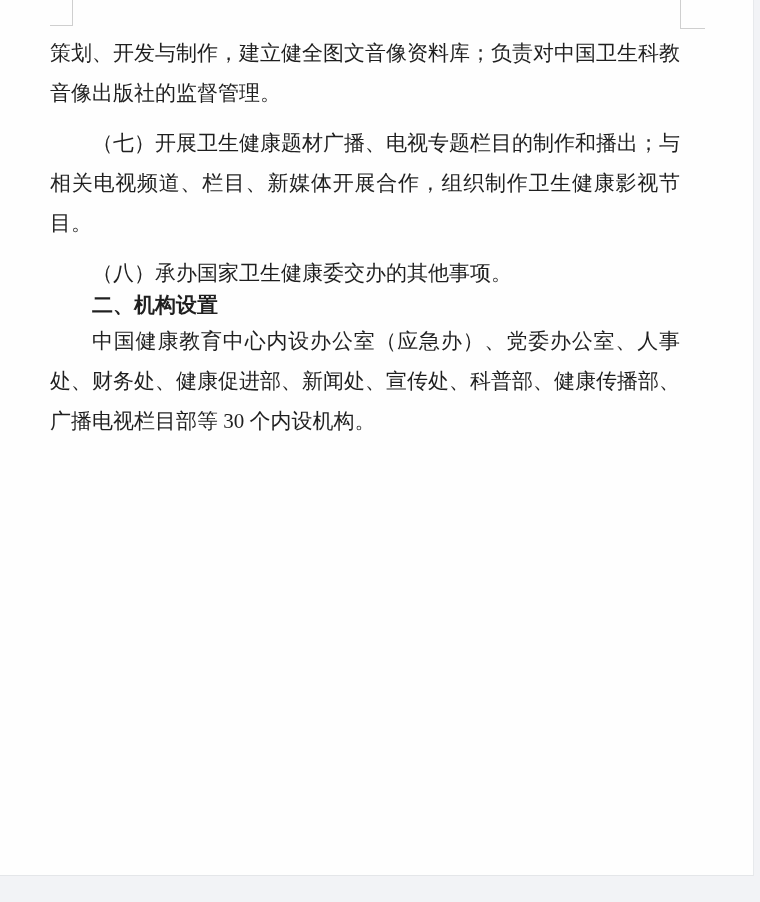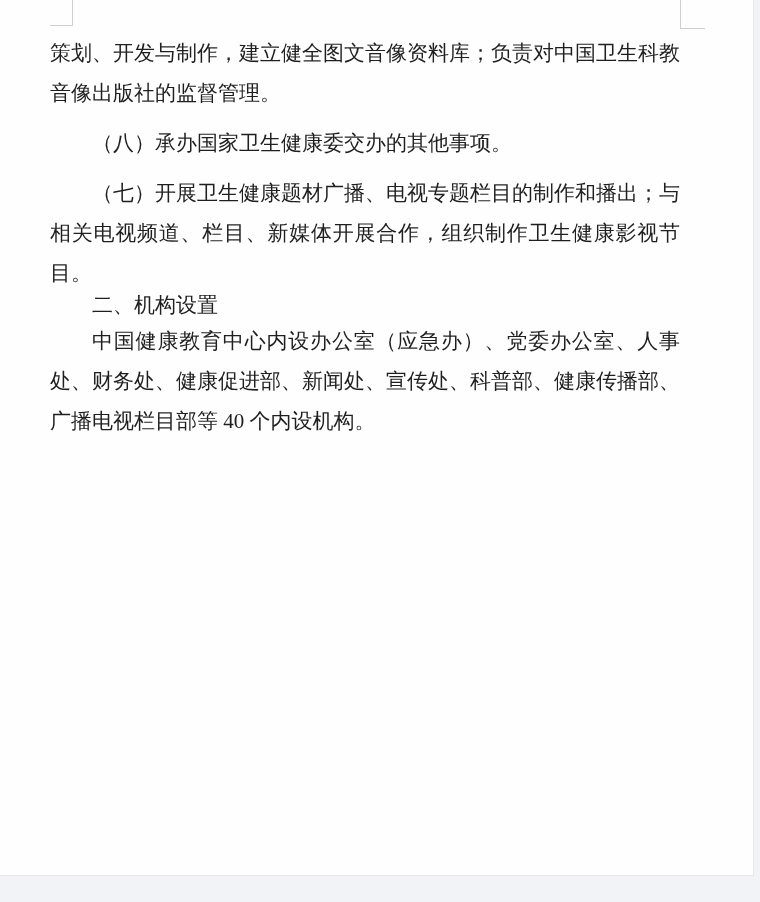--- a/index.html
+++ b/index.html
@@ -57,42 +57,42 @@
     text-align: justify;
     text-align-last: left;
   }
   .content p {
     margin: 0;
     padding: 0;
   }
   .indent { text-indent: 2em; }
   .spaced { margin-top: 10px !important; }
   .heading {
-    font-weight: normal;
+    font-weight: bold;
     margin-top: -8px !important;
     font-family: "Liberation Sans", "DejaVu Sans", sans-serif;
   }
   .p-org { margin-top: -4px !important; }
 </style>
 </head>
 <body>
 
 <div class="viewport">
   <div class="page">
 
     <div class="mark-tl"></div>
     <div class="mark-tr"></div>
 
     <div class="content">
       <p>策划、开发与制作，建立健全图文音像资料库；负责对中国卫生科教音像出版社的监督管理。</p>
 
 
+      <p class="indent spaced">（七）开展卫生健康题材广播、电视专题栏目的制作和播出；与相关电视频道、栏目、新媒体开展合作，组织制作卫生健康影视节目。</p>
+
       <p class="indent spaced">（八）承办国家卫生健康委交办的其他事项。</p>
-
-      <p class="indent spaced">（七）开展卫生健康题材广播、电视专题栏目的制作和播出；与相关电视频道、栏目、新媒体开展合作，组织制作卫生健康影视节目。</p>
 
       <p class="indent heading">二、机构设置</p>
 
-      <p class="indent p-org">中国健康教育中心内设办公室（应急办）、党委办公室、人事处、财务处、健康促进部、新闻处、宣传处、科普部、健康传播部、广播电视栏目部等 40 个内设机构。</p>
+      <p class="indent p-org">中国健康教育中心内设办公室（应急办）、党委办公室、人事处、财务处、健康促进部、新闻处、宣传处、科普部、健康传播部、广播电视栏目部等 30 个内设机构。</p>
     </div>
 
   </div>
 </div>
 
 </body></html>

